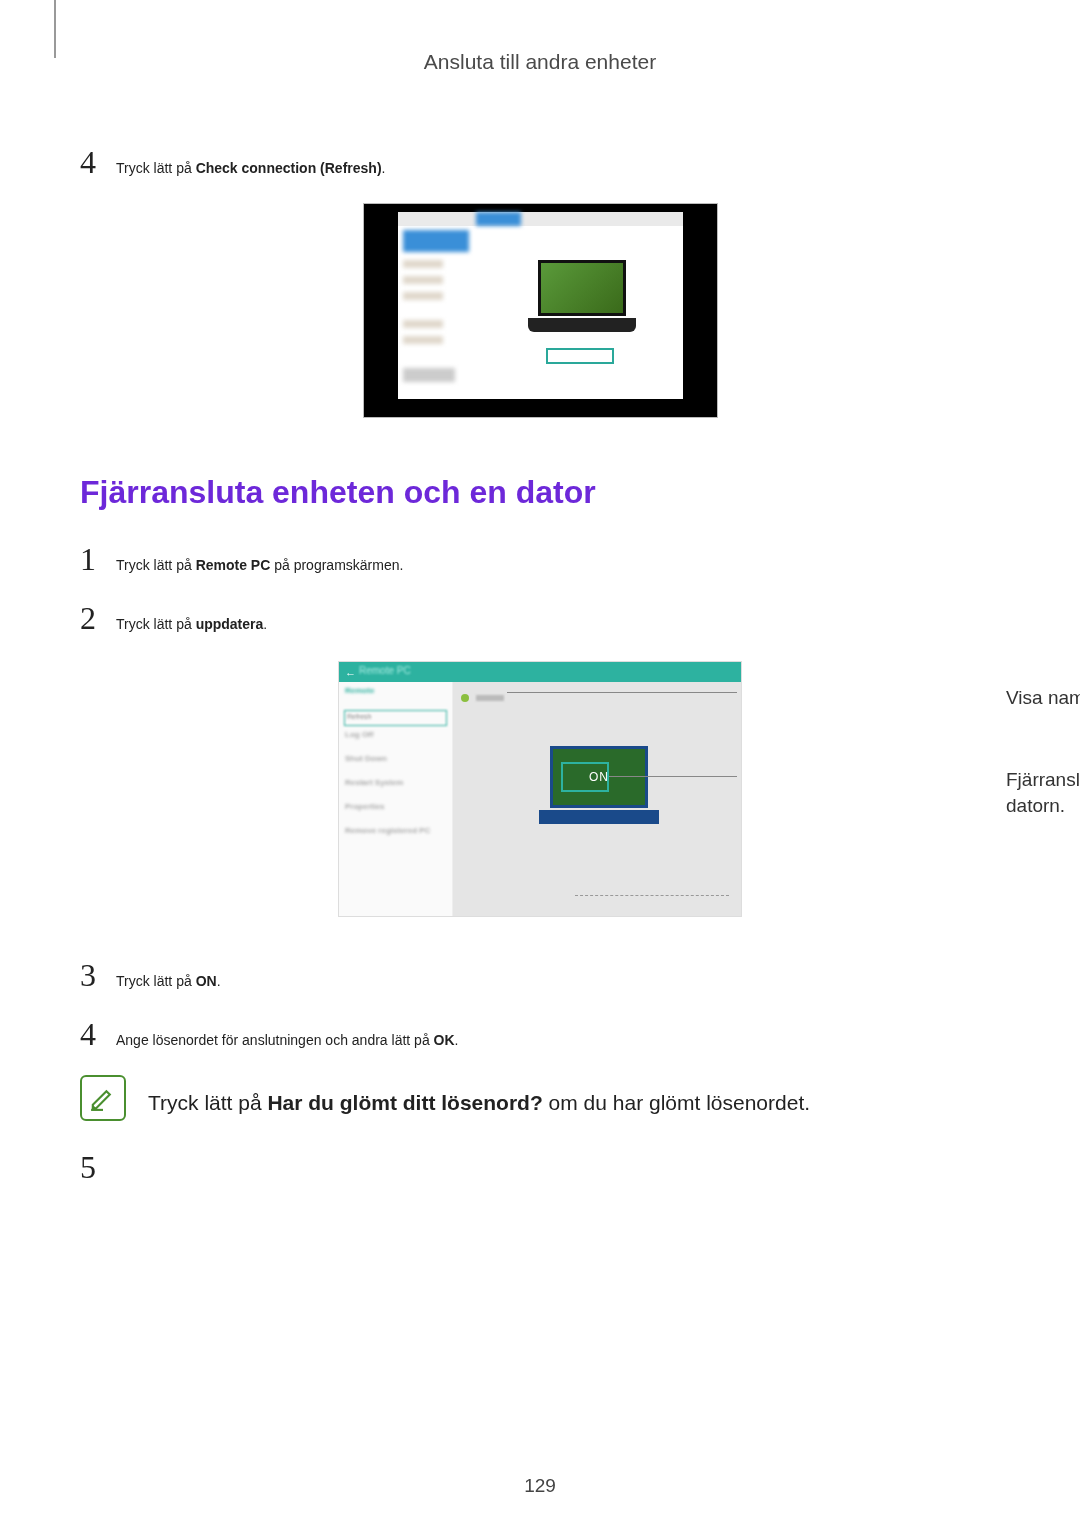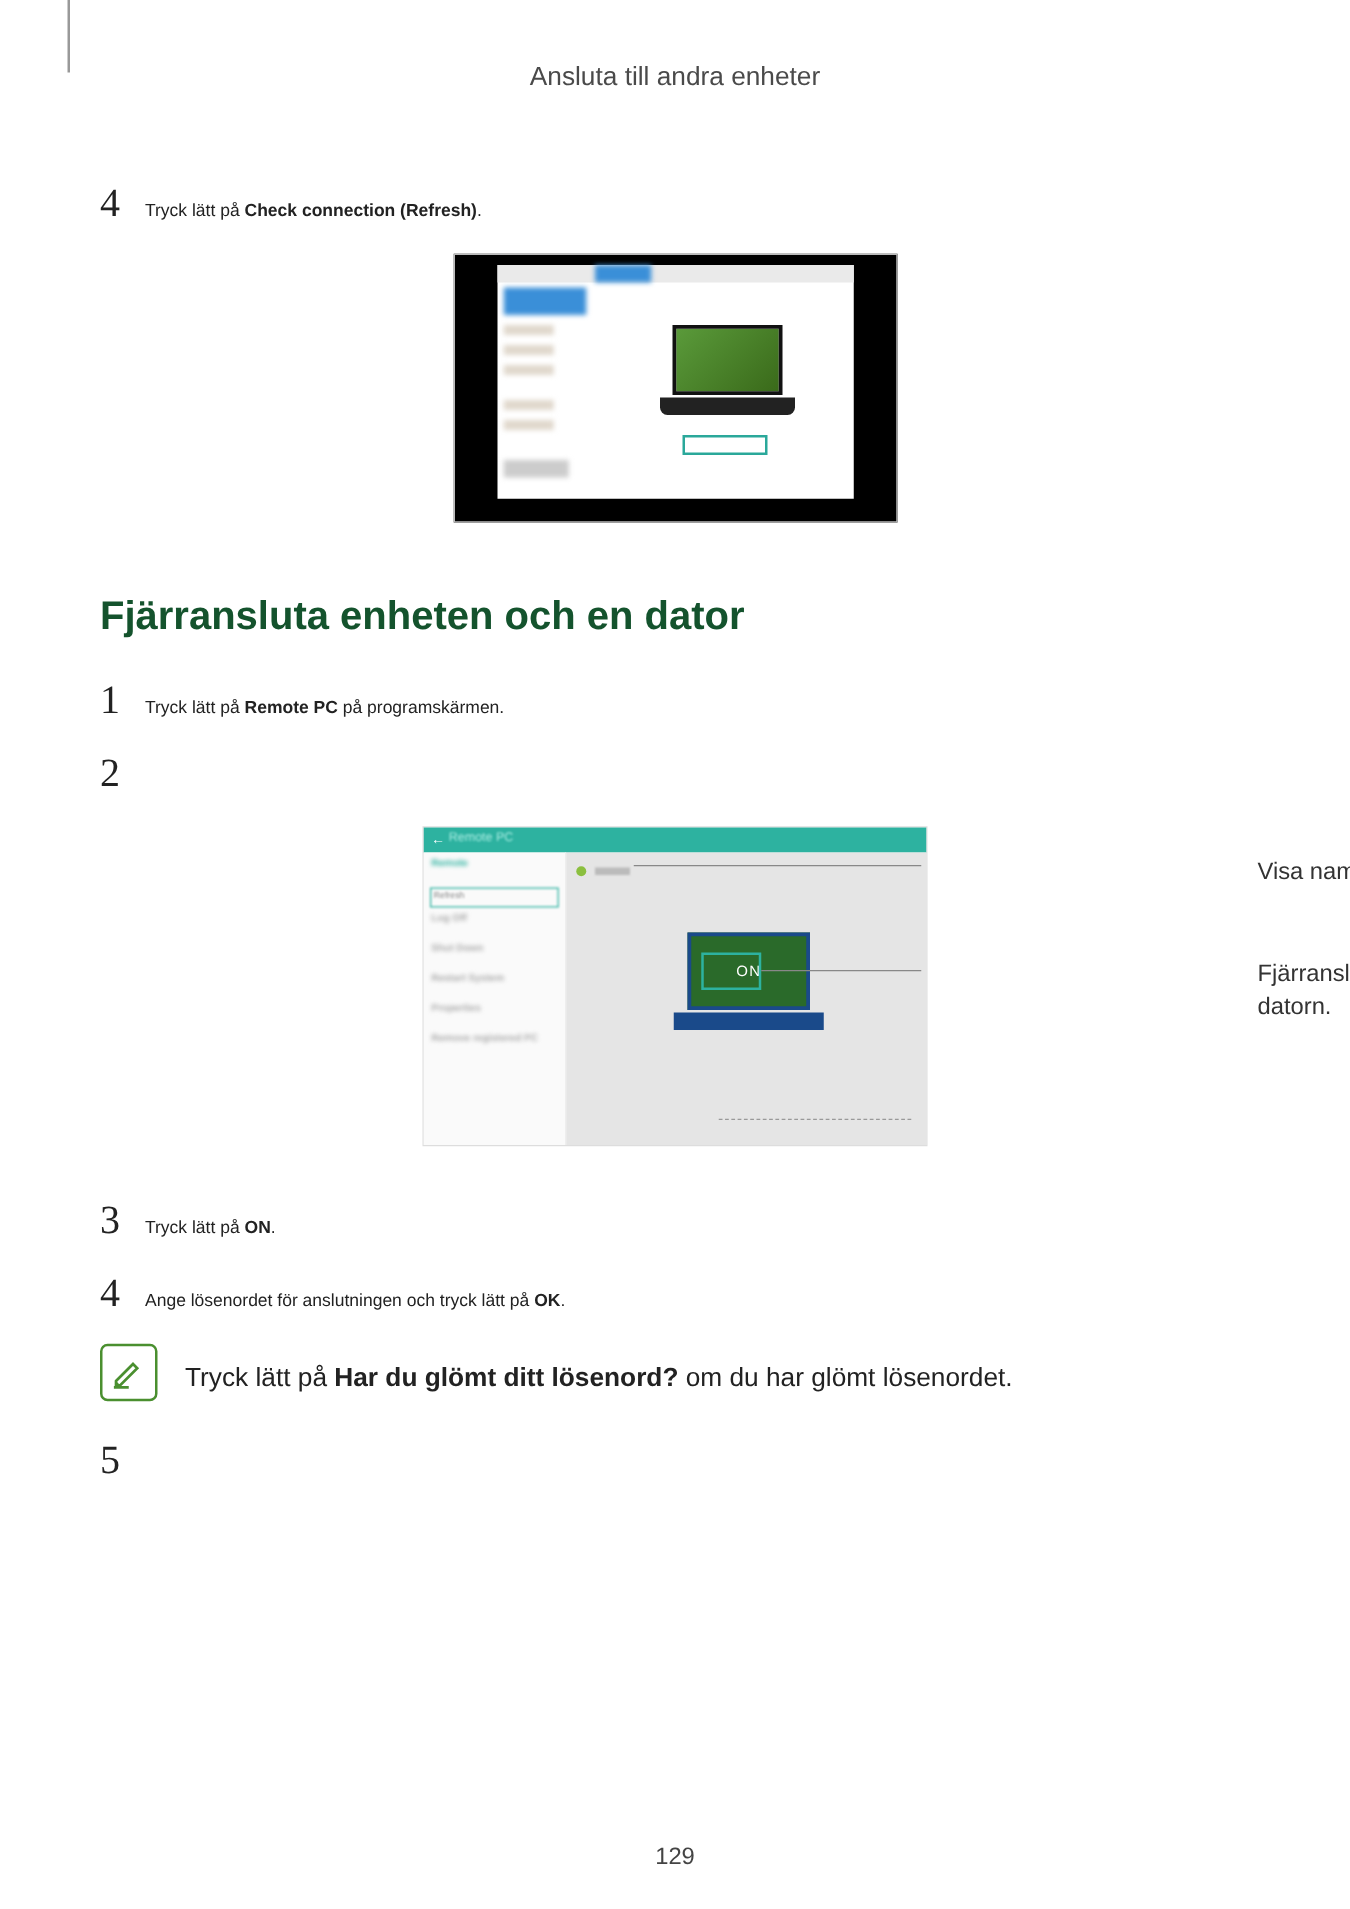--- a/index.html
+++ b/index.html
@@ -44,21 +44,21 @@
     font-family: "Times New Roman", serif;
   }
   .step-text {
     font-size: 14px;
     color: #222;
     line-height: 1.4;
   }
   .bold { font-weight: bold; }
   .section-title {
     font-size: 32px;
-    color: #14532d;
+    color: #6d28d9;
     font-weight: bold;
     margin-top: 56px;
     margin-bottom: 30px;
   }
   .figure-wrap {
     display: flex;
     justify-content: center;
     margin: 20px 0 30px 0;
   }
   .figure1 {
@@ -273,20 +273,23 @@
 
   <div class="step">
     <div class="step-num">1</div>
     <div class="step-text">
       <span>Tryck lätt på </span><span class="bold">Remote PC</span><span> på programskärmen.</span>
     </div>
   </div>
 
   <div class="step">
     <div class="step-num">2</div>
+    <div class="step-text">
+      <span>Tryck lätt på </span><span class="bold">uppdatera</span><span>.</span>
+    </div>
   </div>
 
   <div class="figure2-wrap">
     <div style="position:relative">
       <div class="figure2">
         <div class="topbar">
           <span class="arrow">←</span>
           <span class="title">Remote PC</span>
         </div>
         <div class="sidebar">
@@ -325,21 +328,21 @@
   <div class="step">
     <div class="step-num">3</div>
     <div class="step-text">
       <span>Tryck lätt på </span><span class="bold">ON</span><span>.</span>
     </div>
   </div>
 
   <div class="step">
     <div class="step-num">4</div>
     <div class="step-text">
-      <span>Ange lösenordet för anslutningen och tryck lätt på </span><span class="bold">OK</span><span>.</span>
+      <span>Ange lösenordet för anslutningen och andra lätt på </span><span class="bold">OK</span><span>.</span>
     </div>
   </div>
 
   <div class="note-row">
     <div class="note-icon">
       <svg viewBox="0 0 40 40">
         <rect x="2" y="2" width="36" height="36" rx="4" fill="none"></rect>
         <path d="M8 28 L24 12 L28 16 L12 32 L8 32 Z" fill="none" stroke="#4a8f2f" stroke-width="2.5"></path>
         <path d="M8 32 L8 28 L12 32 Z" fill="#4a8f2f"></path>
         <line x1="6" y1="34" x2="20" y2="34" stroke="#4a8f2f" stroke-width="2.5"></line>

